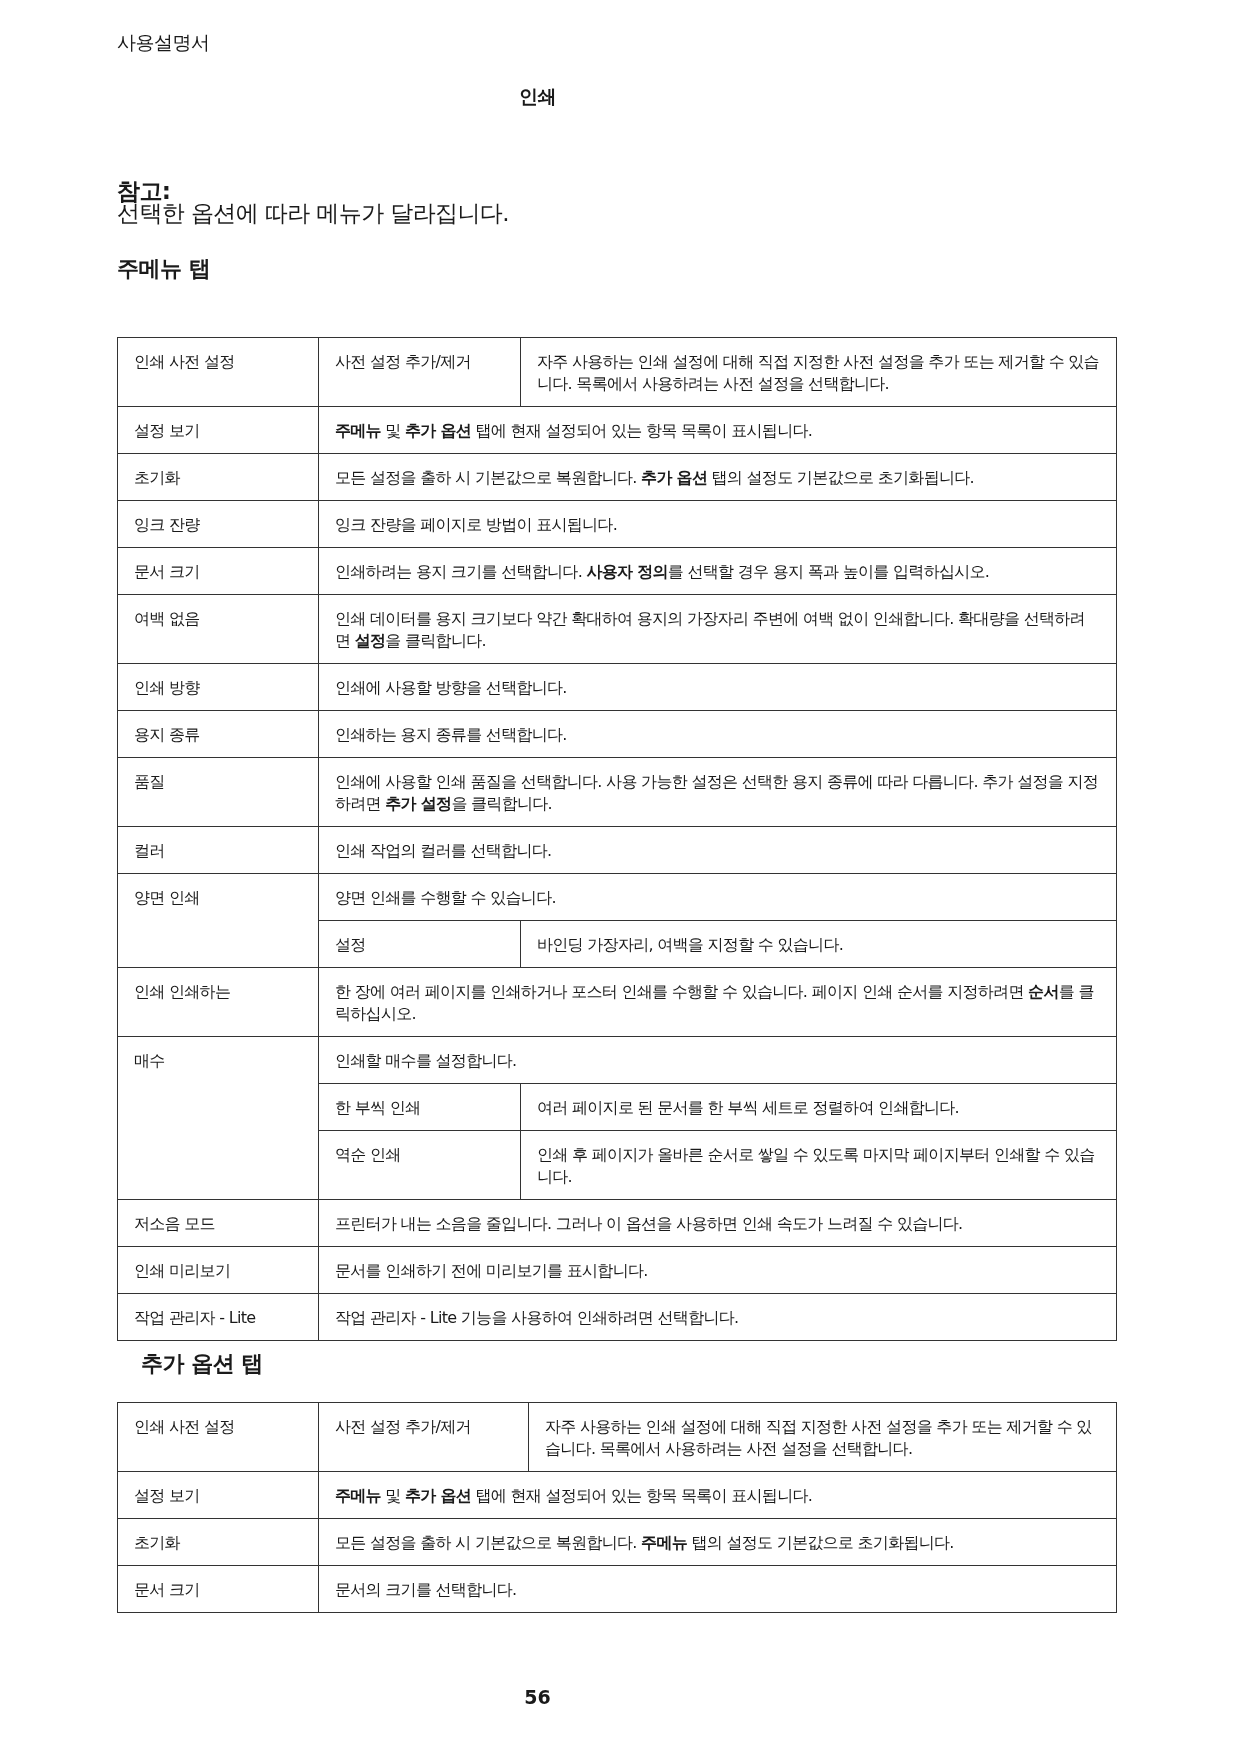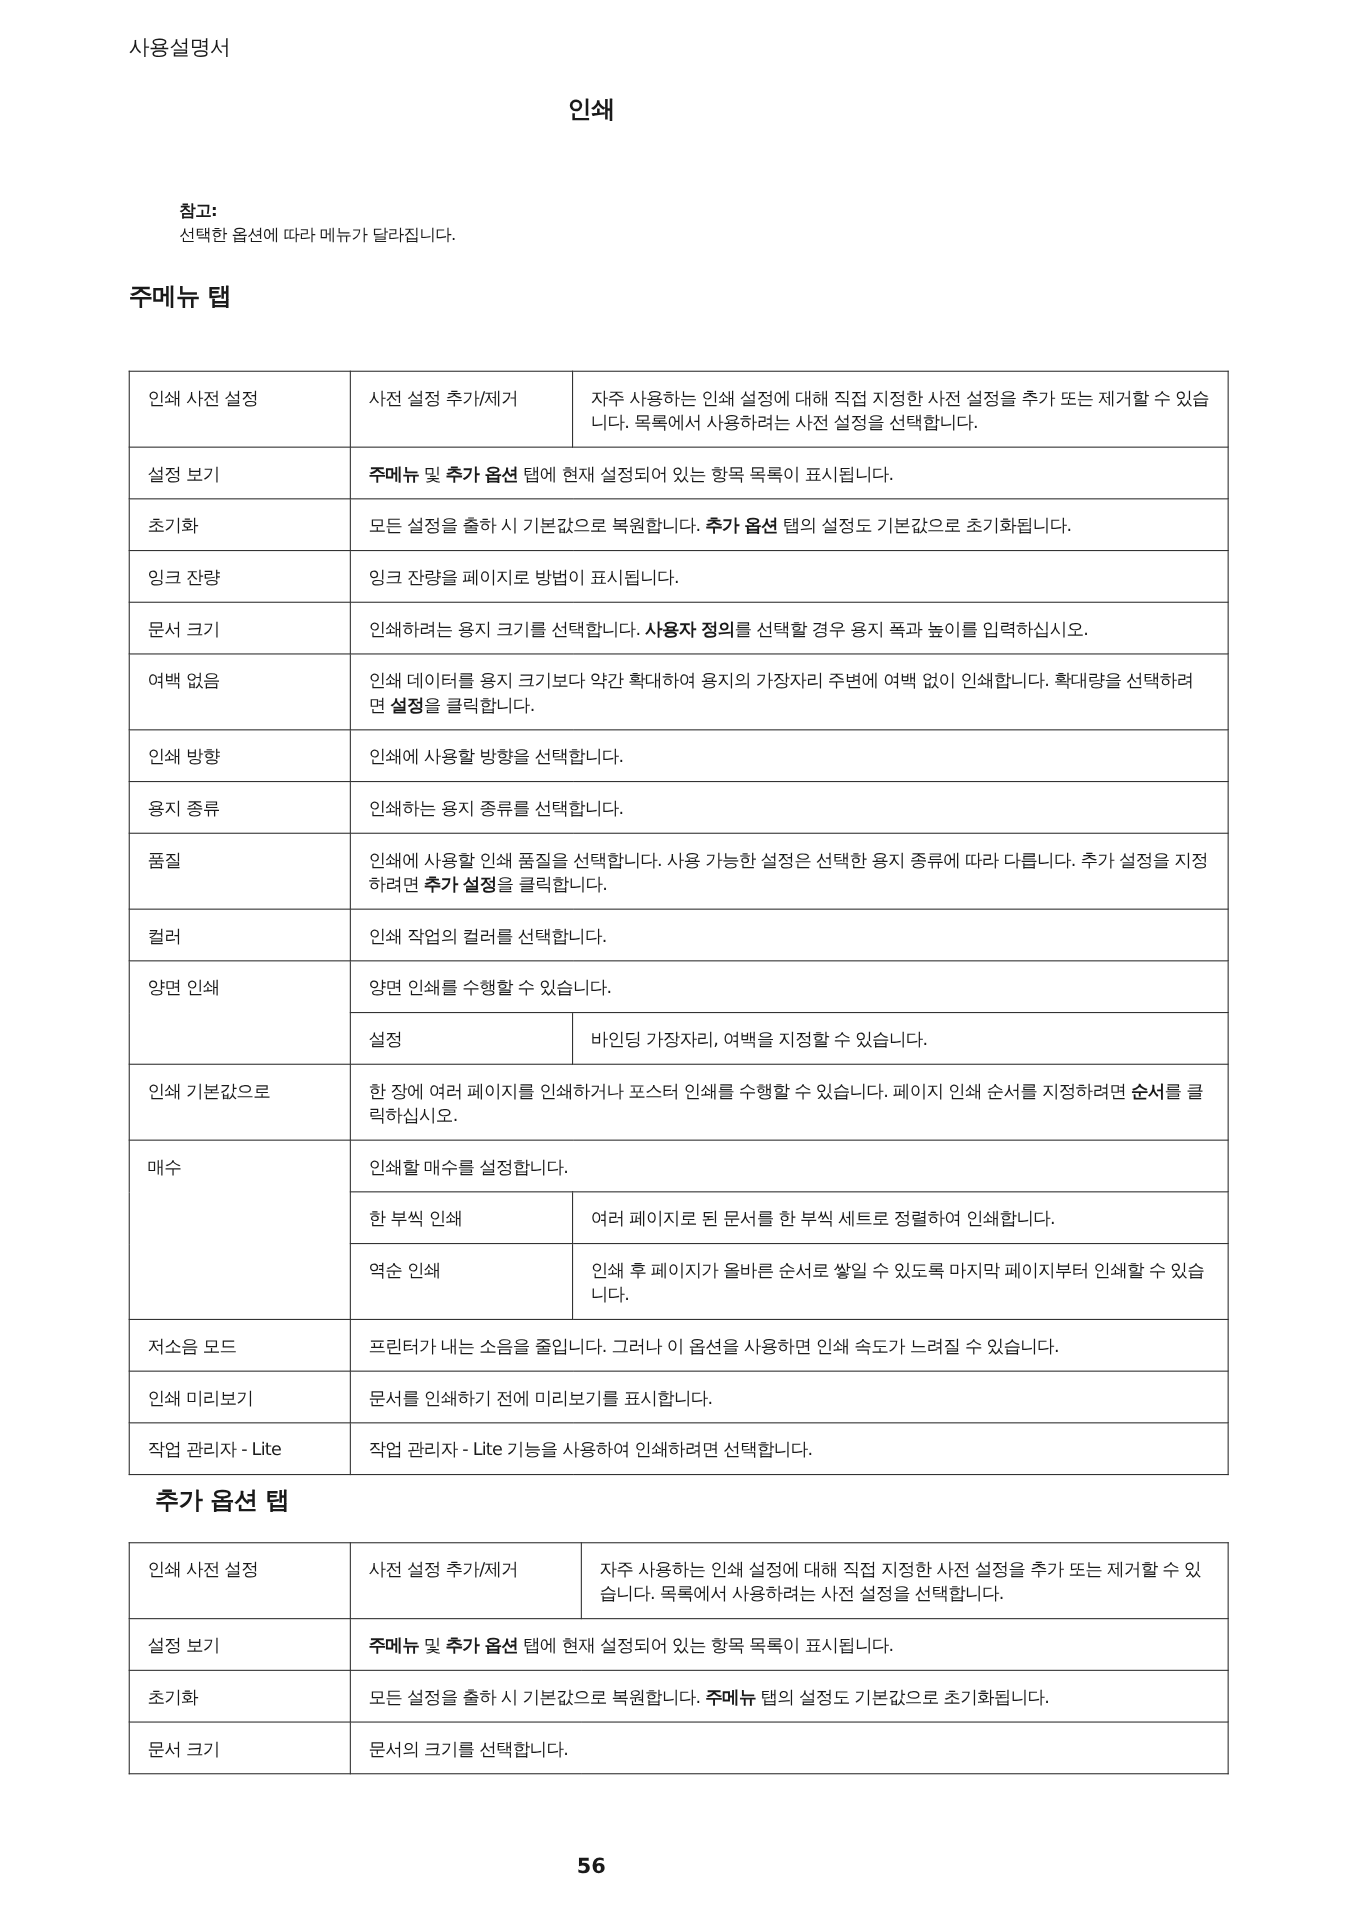--- a/index.html
+++ b/index.html
@@ -1,20 +1,20 @@
 <!DOCTYPE html>
 <html><head>
 <meta charset="utf-8">
 <style>
   * { box-sizing: border-box; margin: 0; padding: 0; }
   html, body { width: 1241px; height: 1755px; background: #ffffff; }
   body { position: relative; font-family: "DejaVu Sans", "Liberation Sans", sans-serif; color: #1a1a1a; }
   .running-head { position: absolute; left: 117px; top: 30px; font-size: 19px; letter-spacing: -0.5px; }
-  .section-head { position: absolute; left: 0; width: 1075px; top: 84px; text-align: center; font-size: 22px; font-weight: bold; letter-spacing: -0.5px; font-family: Liberation Mono, monospace; }
-  .note { position: absolute; left: 117px; top: 180px; font-size: 15px; letter-spacing: -0.6px; line-height: 22px; margin-left: 46px; }
+  .section-head { position: absolute; left: 0; width: 1075px; top: 84px; text-align: center; font-size: 19px; font-weight: bold; letter-spacing: -0.5px; font-family: Liberation Mono, monospace; }
+  .note { position: absolute; left: 117px; top: 180px; font-size: 23px; letter-spacing: -0.6px; line-height: 22px; }
   .note-title { font-weight: bold; }
   .h2 { position: absolute; left: 117px; font-size: 22px; font-weight: bold; letter-spacing: -0.5px; }
   table { position: absolute; left: 117px; width: 1000px; border-collapse: collapse; font-size: 16px; letter-spacing: -0.7px; }
   td { border: 1.5px solid #333; vertical-align: top; padding: 13px 16px 11px 16px; line-height: 22px; }
   td.c1 { width: 201px; }
   td.c2 { width: 202px; }
   td.sub-c2 { border-left-width: 1px; }
   b { font-weight: bold; }
   .page-number { position: absolute; left: 0; width: 1075px; top: 1686px; text-align: center; font-size: 19px; font-weight: bold; }
 </style>
@@ -76,21 +76,21 @@
   </tr>
   <tr>
     <td class="c1" rowspan="2">양면 인쇄</td>
     <td colspan="2">양면 인쇄를 수행할 수 있습니다.</td>
   </tr>
   <tr>
     <td class="c2">설정</td>
     <td class="sub-c2">바인딩 가장자리, 여백을 지정할 수 있습니다.</td>
   </tr>
   <tr>
-    <td class="c1">인쇄 기본값으로</td>
+    <td class="c1">인쇄 인쇄하는</td>
     <td colspan="2"><span>한 장에 여러 페이지를 인쇄하거나 포스터 인쇄를 수행할 수 있습니다. 페이지 인쇄 순서를 지정하려면 </span><b>순서</b><span>를 클릭하십시오.</span></td>
   </tr>
   <tr>
     <td class="c1" rowspan="3">매수</td>
     <td colspan="2">인쇄할 매수를 설정합니다.</td>
   </tr>
   <tr>
     <td class="c2">한 부씩 인쇄</td>
     <td class="sub-c2">여러 페이지로 된 문서를 한 부씩 세트로 정렬하여 인쇄합니다.</td>
   </tr>

